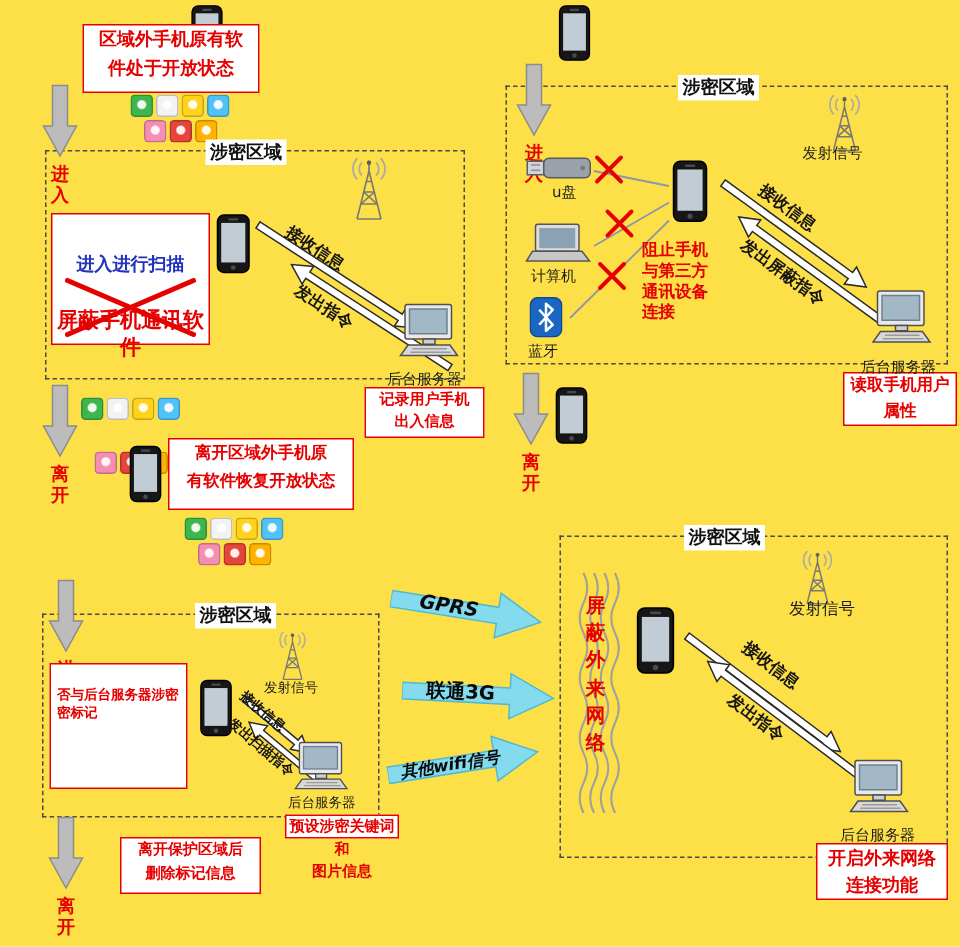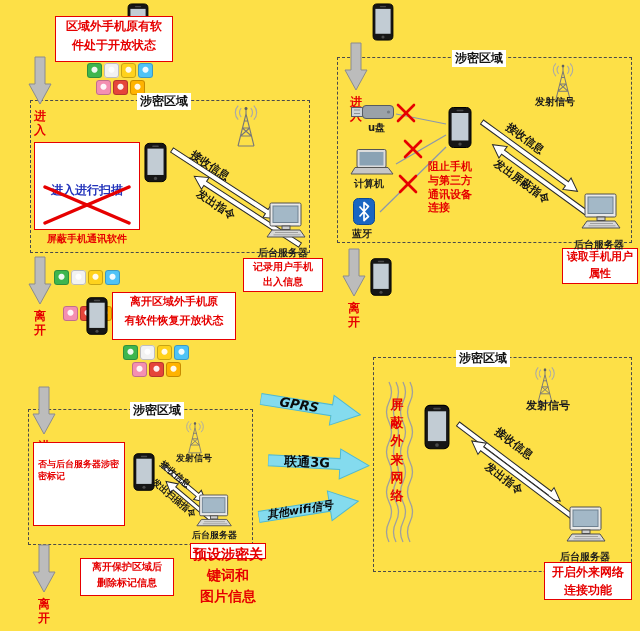--- a/index.html
+++ b/index.html
@@ -10,21 +10,21 @@
   .zone-rect{position:absolute;border:1px dashed #4a4a4a;z-index:1;background:transparent}
   .zone-label{position:absolute;z-index:4;font-size:12px;font-weight:bold;color:#111;background:#fff;padding:0 3px;white-space:nowrap}
   #overlay{position:absolute;left:0;top:0;z-index:2}
   .harrow{fill:#fff;stroke:#2a2a2a;stroke-width:1}
   .devline{stroke:#8a97ad;stroke-width:1.2}
   .xmark line{stroke:#e60000;stroke-width:2.6;stroke-linecap:round}
   .waves path{fill:none;stroke:#9f9f9f;stroke-width:1.3}
   .box{position:absolute;z-index:3;border:1px solid #e60000;background:#fff;color:#e60000;font-weight:bold;white-space:pre-line;text-align:center}
   .diag-label{position:absolute;z-index:4;font-weight:bold;color:#151515;white-space:nowrap;font-size:11px}
   .vlabel{position:absolute;z-index:4;color:#e60000;font-weight:bold;white-space:pre-line;text-align:center;font-size:12px;line-height:1.15}
-  .plain-label{position:absolute;z-index:4;color:#1d1d1d;font-weight:bold;white-space:nowrap;font-size:10px}
+  .plain-label{position:absolute;z-index:4;color:#1d1d1d;font-weight:normal;white-space:nowrap;font-size:10px}
   .icons-row{line-height:0;text-align:center}
   .icon-wrap{position:absolute;z-index:3}
   .app-icon{display:inline-block;width:15px;height:15px;border-radius:3px;margin:1px;
     box-shadow:inset 0 0 0 1px rgba(0,0,0,.22);
     background-image:radial-gradient(circle at 50% 45%, rgba(255,255,255,.92) 0 2.5px, rgba(255,255,255,0) 3.5px)}
   .ic-green{background-color:#3eb64e}.ic-white{background-color:#f2f2f2}
   .ic-yellow{background-color:#ffd21c}.ic-blue{background-color:#4fc3f7}
   .ic-pink{background-color:#f48fb1}.ic-red{background-color:#e5453a}.ic-gold{background-color:#ffb300}
   .gray-wrap{position:absolute;z-index:3;width:24px;height:50px}
   .gray-wrap .vlabel{left:0;right:0;top:6}
@@ -115,23 +115,23 @@
   <div class="gray-wrap" style="left:28px;top:56px">
     <svg width="24" height="50" viewBox="0 0 24 50">
         <path d="M7 1 H17 V28 H23 L12 48 L1 28 H7 Z" fill="#bcbcbc" stroke="#8c8c8c"></path>
       </svg>
     <div class="vlabel">进
 入</div>
   </div>
 
   <div class="zone-label" style="left:137px;top:93px">涉密区域</div>
 
-  <div class="box" style="left:34px;top:142px;width:106px;height:88px;padding-top:20px">
+  <div class="box" style="left:34px;top:142px;width:106px;height:88px;padding-top:6px">
     <div style="color:#2233bb;font-size:12px">进入进行扫描</div>
-    <div style="color:#e60000;font-size:10px;margin-top:14px">屏蔽手机通讯软件</div>
+    <div style="color:#e60000;font-size:14px;margin-top:1px">屏蔽手机通讯软件</div>
     <div class="icons-row" style="margin-top:4px"><span class="app-icon ic-green"></span><span class="app-icon ic-white"></span><span class="app-icon ic-yellow"></span><span class="app-icon ic-blue"></span></div>
     <div class="icons-row"><span class="app-icon ic-pink"></span><span class="app-icon ic-red"></span><span class="app-icon ic-gold"></span></div>
     <svg style="position:absolute;left:8px;top:42px" width="88" height="40" viewBox="0 0 88 40">
         <line x1="2" y1="2" x2="86" y2="38" stroke="#e60000" stroke-width="3.4" stroke-linecap="round"></line>
         <line x1="86" y1="2" x2="2" y2="38" stroke="#e60000" stroke-width="3.4" stroke-linecap="round"></line>
       </svg>
   </div>
 
   <svg class="abs sprite" style="left:144px;top:142px" width="23" height="41" viewBox="0 0 24 42">
     <rect x="1" y="1" width="22" height="40" rx="4.5" fill="#161616" stroke="#000"></rect>
@@ -329,21 +329,21 @@
 
   <svg class="abs sprite" style="left:196px;top:494px" width="38" height="40" viewBox="0 0 42 44">
     <rect x="4" y="1" width="31" height="23" rx="1.5" fill="#e9e9e9" stroke="#4f4f4f"></rect>
       <rect x="7" y="4" width="25" height="16.5" fill="#a3b8c7" stroke="#6e8191"></rect>
       <rect x="16" y="24" width="8" height="3.5" fill="#cfcfcf" stroke="#4f4f4f"></rect>
       <path d="M6 28 L34 28 L39 35 L1 35 Z" fill="#d8d8d8" stroke="#4f4f4f"></path>
       <path d="M9 30.5 L32 30.5 M7.5 32.8 L34.5 32.8" stroke="#9a9a9a" stroke-width="0.9" fill="none"></path>
   </svg>
   <div class="plain-label" style="left:192px;top:529px;font-size:9px">后台服务器</div>
 
-  <div class="box" style="left:190px;top:543px;width:76px;height:16px;font-size:14px;line-height:1.5"><span>预设涉密关键词和
+  <div class="box" style="left:190px;top:543px;width:76px;height:16px;font-size:10px;line-height:1.5"><span>预设涉密关键词和
 图片信息</span></div>
 
   <div class="gray-wrap" style="left:32px;top:544px">
     <svg width="24" height="50" viewBox="0 0 24 50">
         <path d="M7 1 H17 V28 H23 L12 48 L1 28 H7 Z" fill="#bcbcbc" stroke="#8c8c8c"></path>
       </svg>
     <div class="vlabel">离
 开</div>
   </div>
 

